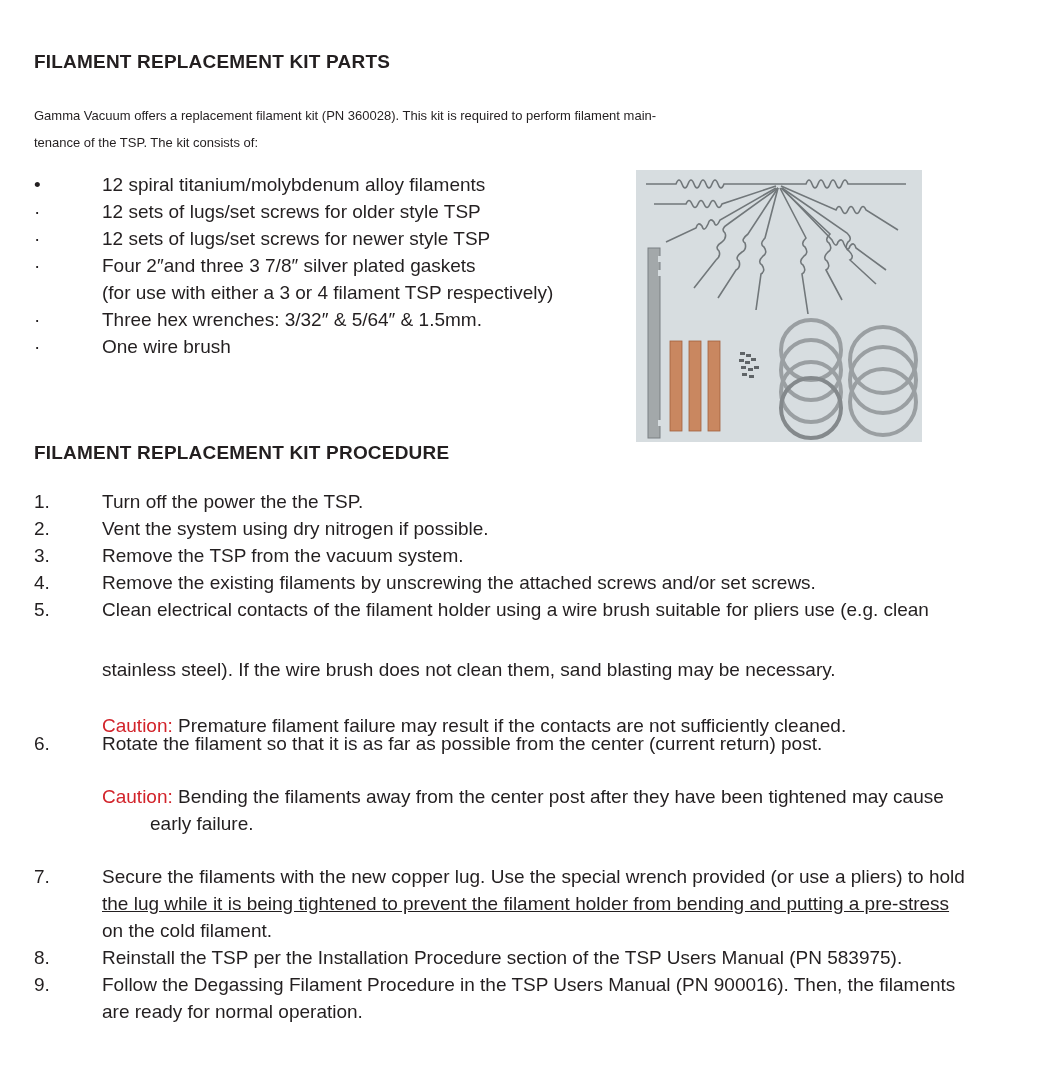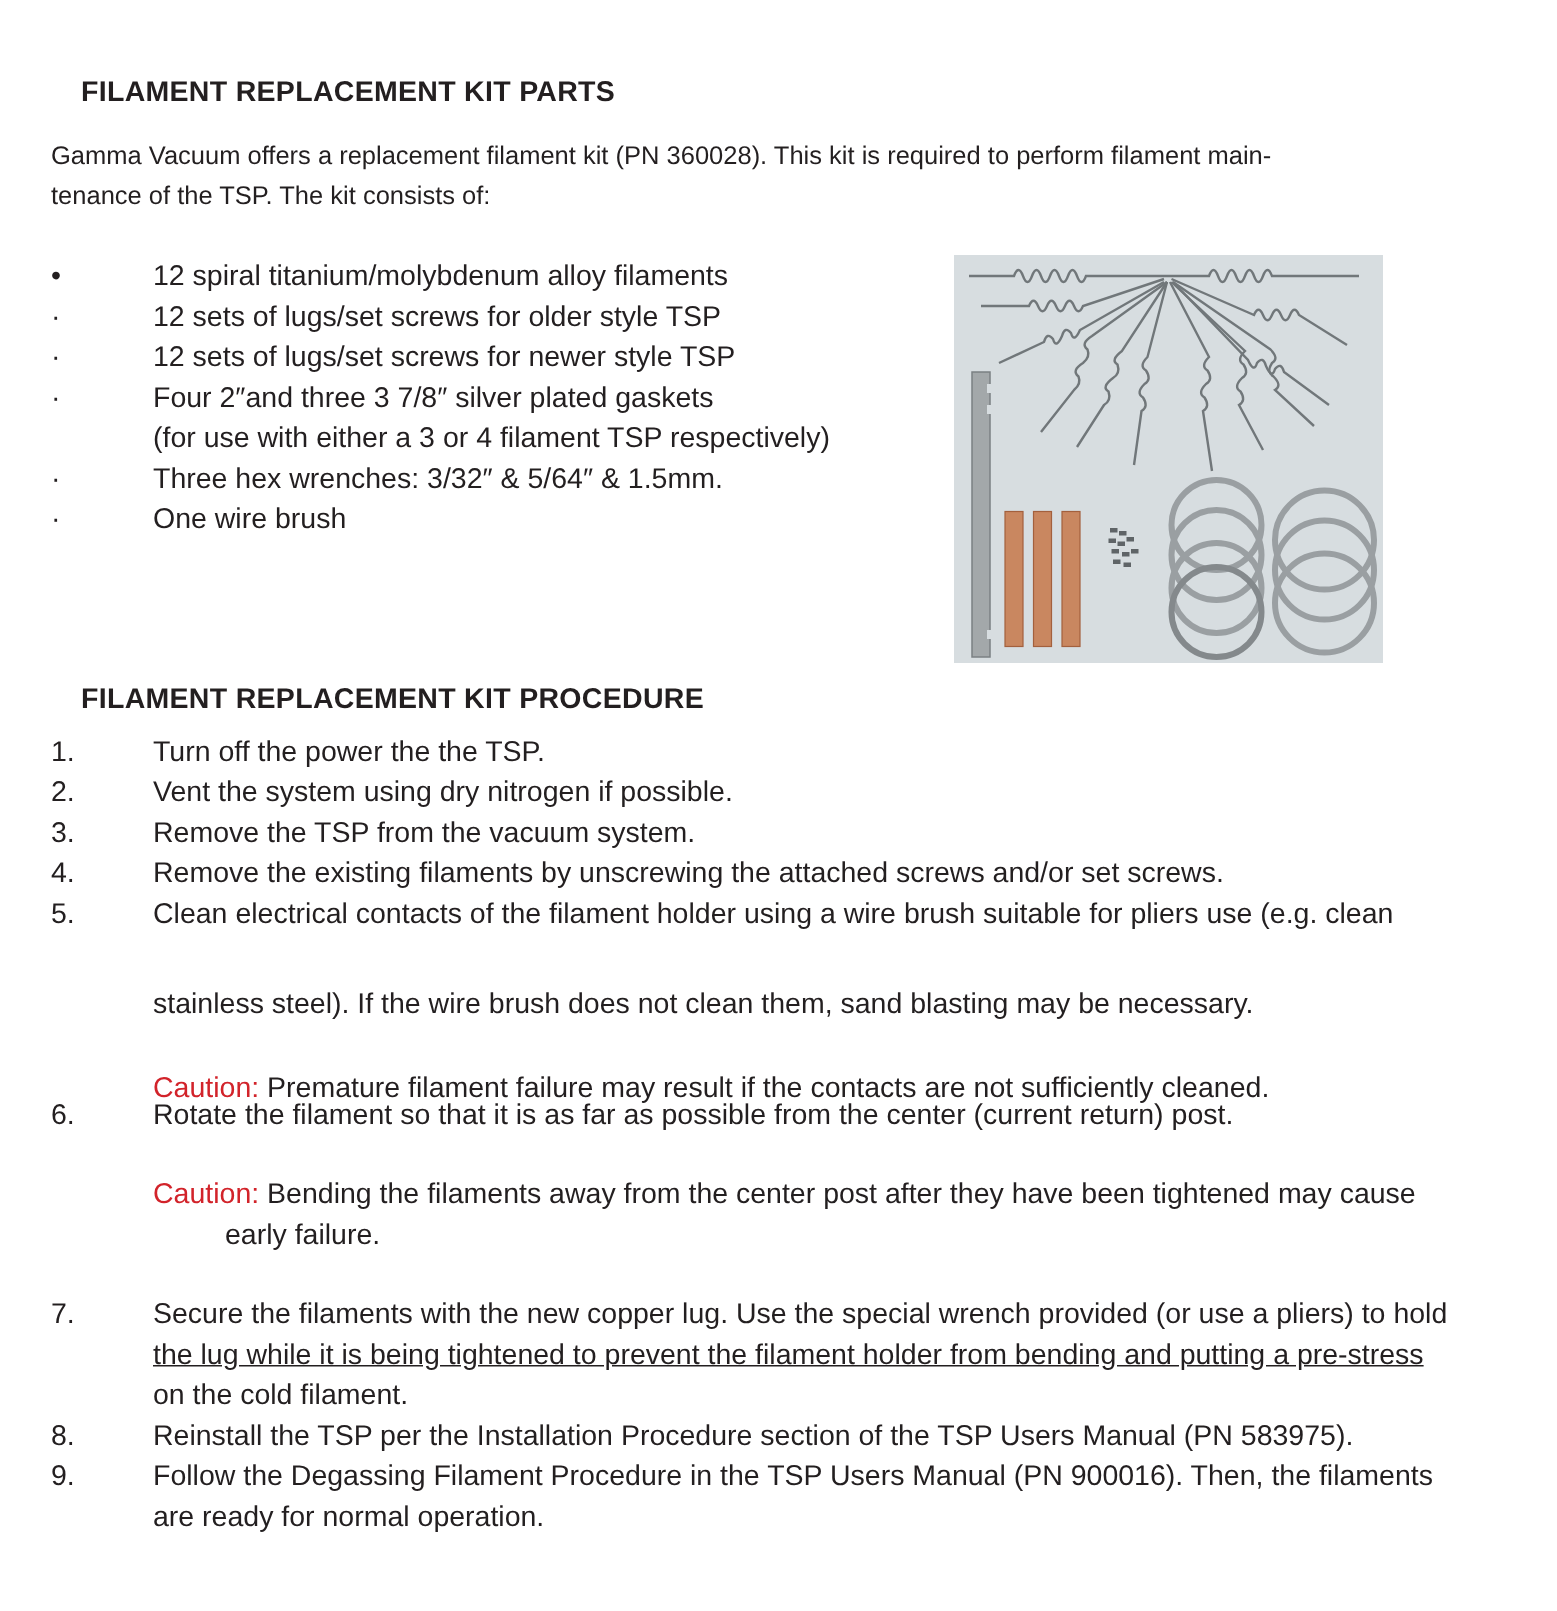--- a/index.html
+++ b/index.html
@@ -3,23 +3,23 @@
 <meta charset="utf-8">
 <style>
   html, body { margin: 0; padding: 0; background: #ffffff; }
   body {
     width: 1038px; height: 1074px; position: relative; overflow: hidden;
     font-family: "Liberation Sans", sans-serif; color: #231f20;
   }
   .page { position: absolute; left: 34px; top: 0; width: 970px; }
   .h {
     position: absolute; left: 0; font-weight: bold; font-size: 19px;
-    letter-spacing: 0.2px; color: #231f20; white-space: nowrap; margin-left: 20px;
+    letter-spacing: 0.2px; color: #231f20; white-space: nowrap;
   }
-  .p { position: absolute; left: 0; font-size: 17px; line-height: 27px; white-space: nowrap; }
+  .p { position: absolute; left: 0; font-size: 13px; line-height: 27px; white-space: nowrap; margin-top: 12px; }
   .row { position: absolute; left: 0; font-size: 19px; height: 27px; line-height: 27px; white-space: nowrap; }
   .row .mark { position: absolute; left: 0; width: 40px; }
   .row .txt { position: absolute; left: 68px; }
   .cont { position: absolute; left: 68px; font-size: 19px; line-height: 27px; white-space: nowrap; }
   .caution-label { color: #d2232a; }
   .photo {
     position: absolute; left: 636px; top: 170px; width: 286px; height: 272px;
     background: #d7dde0; overflow: hidden;
   }
   .photo svg { display: block; }
@@ -54,21 +54,21 @@
     <div class="row" style="top:306px;">
       <span class="mark">·</span>
       <span class="txt">Three hex wrenches: 3/32″ &amp; 5/64″ &amp; 1.5mm.</span>
     </div>
     <div class="row" style="top:333px;">
       <span class="mark">·</span>
       <span class="txt">One wire brush</span>
     </div>
   </div>
 
-  <div class="h" style="top:456px;">FILAMENT REPLACEMENT KIT PROCEDURE</div>
+  <div class="h" style="top:442px;">FILAMENT REPLACEMENT KIT PROCEDURE</div>
 
   <div>
     <div class="row" style="top:488px;">
       <span class="mark">1.</span>
       <span class="txt">Turn off the power the the TSP.</span>
     </div>
     <div class="row" style="top:515px;">
       <span class="mark">2.</span>
       <span class="txt">Vent the system using dry nitrogen if possible.</span>
     </div>

